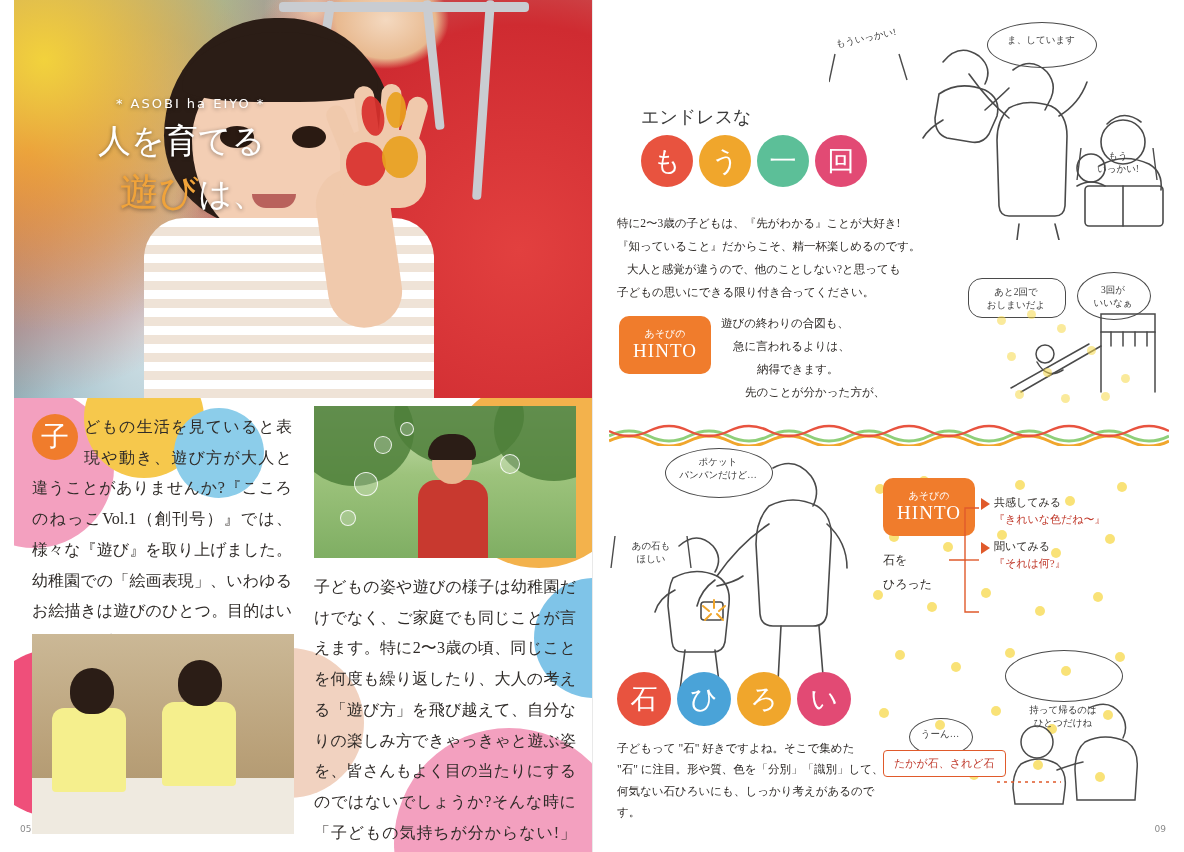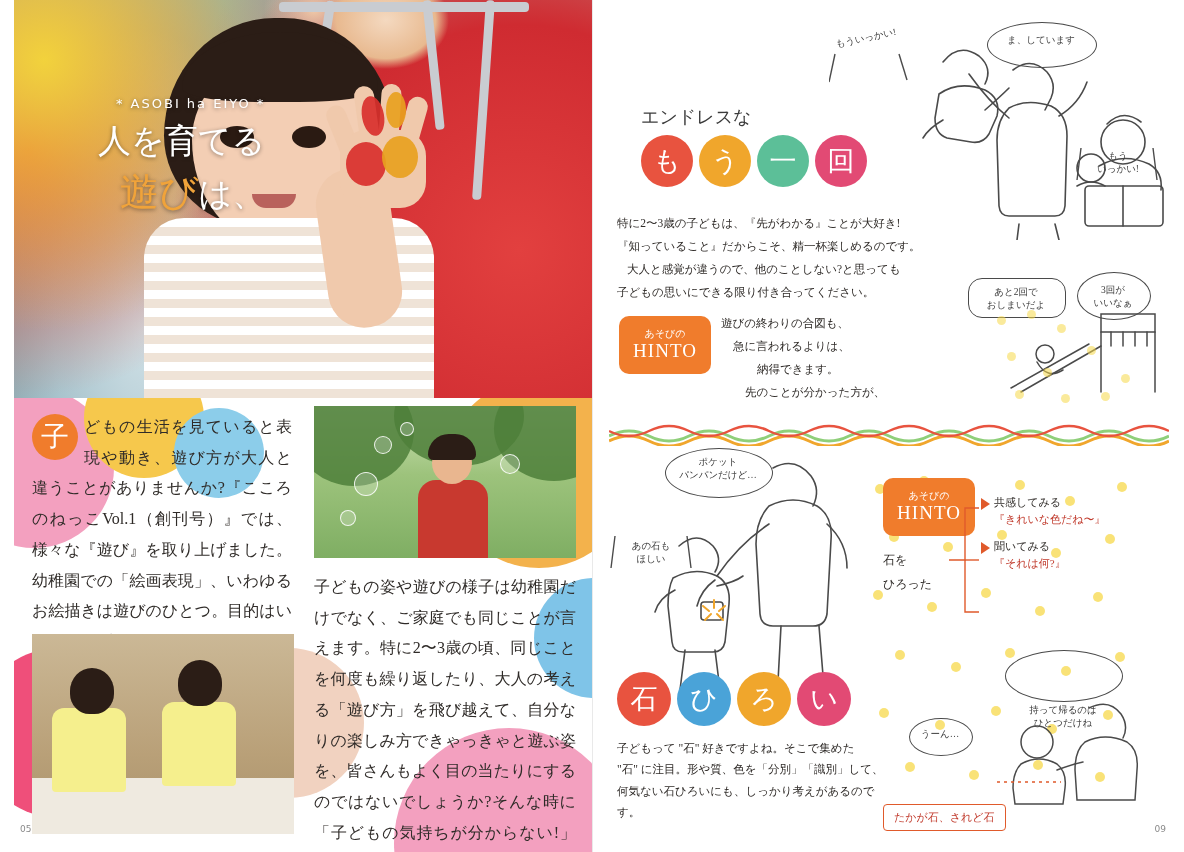--- a/index.html
+++ b/index.html
@@ -809,21 +809,21 @@
       <svg class="sketch-box" style="left:400px;top:698px;width:150px;height:110px;" viewBox="0 0 150 110">
         <g fill="none" stroke="#4a4a4a" stroke-width="1.5" stroke-linecap="round">
           <path d="M96 10 q20 -10 32 6 q8 12 2 24"></path>
           <path d="M92 44 q20 -10 42 0 q12 8 10 28 l-2 30 h-58 l-2 -30 q0 -20 10 -28"></path>
           <circle cx="44" cy="44" r="16"></circle>
           <path d="M28 66 q18 -10 36 0 q10 8 8 24 l-2 16 h-48 l-2 -16 q0 -16 8 -24"></path>
           <path d="M64 72 q16 -6 26 -8"></path>
         </g>
       </svg>
 
-      <div class="tag-box" style="left:290px;top:804px;">たかが石、されど石</div>
+      <div class="tag-box" style="left:290px;top:750px;">たかが石、されど石</div>
       <svg style="position:absolute;left:404px;top:770px;width:70px;height:26px;" viewBox="0 0 70 26">
         <path d="M0 12 H64" stroke="#e05a2b" stroke-width="1.6" stroke-dasharray="3 4" fill="none"></path>
       </svg>
 
       <div class="stone-word" style="position:absolute;left:24px;top:672px;">
         <div class="sw s0">石</div>
         <div class="sw s1">ひ</div>
         <div class="sw s2">ろ</div>
         <div class="sw s4">い</div>
       </div>

